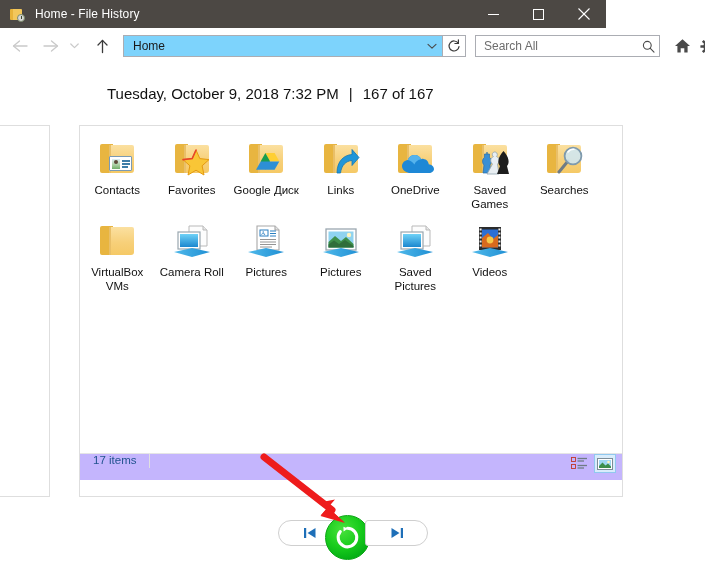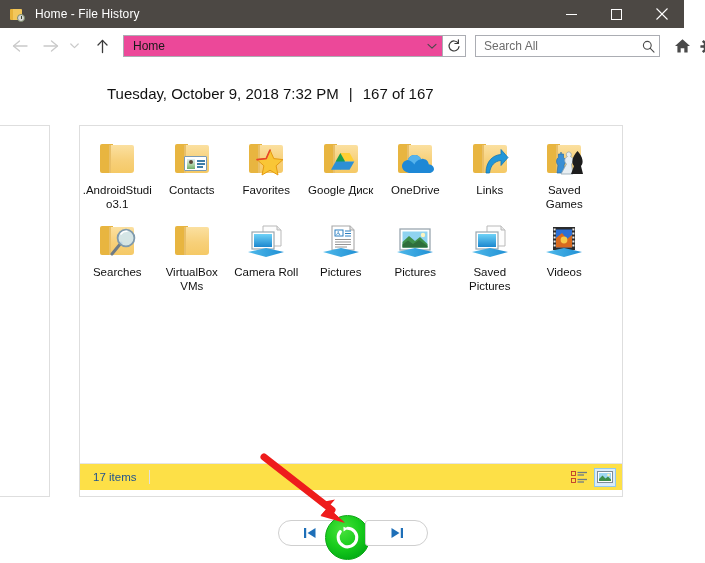--- a/index.html
+++ b/index.html
@@ -21,21 +21,21 @@
     left: 0; top: 0;
     width: 705px; height: 563px;
     background: #ffffff;
     box-sizing: border-box;
   }
 
   
   .titlebar {
     position: absolute;
     left: 0; top: 0;
-    width: 684px; height: 28px;
+    width: 606px; height: 28px;
     background: #4c4844;
     display: flex;
     align-items: center;
   }
   .titlebar-icon {
     width: 16px; height: 16px;
     margin-left: 9px;
     position: relative;
     flex: none;
   }
@@ -111,21 +111,21 @@
   .navbtn.fwd  { margin-left: 6px; }
   .navbtn.recent { width: 16px; margin-left: 4px; }
   .navbtn.up   { margin-left: 8px; }
 
   .addressbar {
     flex: none;
     width: 320px;
     height: 22px;
     margin-left: 9px;
     border: 1px solid #abadb3;
-    background: #ec4899;
+    background: #7dd3fc;
     display: flex;
     align-items: center;
     box-sizing: border-box;
   }
   .addr-text {
     font-size: 12px;
     color: #1a1a1a;
     margin-left: 9px;
     flex: 1;
     white-space: nowrap;
@@ -357,26 +357,26 @@
   
   .lib {
     position: absolute;
     left: 4px; top: 4px;
     width: 40px; height: 36px;
   }
 
   
   .statusbar {
     position: absolute;
-    left: 0; bottom: 6px;
+    left: 0; bottom: 16px;
     width: 542px; height: 26px;
     border-top: 1px solid #e5e5e5;
     display: flex;
-    align-items: center;
-    background: #fde047;
+    align-items: flex-start;
+    background: #c4b5fd;
   }
   .status-text {
     font-size: 11.5px;
     color: #21538f;
     margin-left: 13px;
   }
   .status-divider {
     width: 1px; height: 14px;
     background: #e0e0e0;
     margin-left: 13px;
@@ -557,29 +557,20 @@
   <div class="date-header">
     <span>Tuesday, October 9, 2018 7:32 PM</span><span class="date-sep">|</span><span>167 of 167</span>
   </div>
 
   <div class="left-panel"></div>
 
   <div class="content-panel">
 
     <div class="icon-grid">
 
-      <div class="grid-item">
-        <div class="grid-icon">
-          <div class="folder">
-              <div class="back"></div>
-              <div class="front"></div>
-            </div>
-        </div>
-        <div class="grid-label">.AndroidStudio3.1</div>
-      </div>
 
 
       <div class="grid-item">
         <div class="grid-icon">
           <div class="folder">
               <div class="back"></div>
               <div class="front"></div>
             </div>
           <div class="badge badge-contacts">
             <div class="bc-photo"></div>
@@ -625,43 +616,43 @@
         </div>
         <div class="grid-label">Google Диск</div>
       </div>
 
       <div class="grid-item">
         <div class="grid-icon">
           <div class="folder">
               <div class="back"></div>
               <div class="front"></div>
             </div>
+          <div class="badge badge-arrow">
+            <svg width="27" height="27" viewBox="0 0 27 27">
+              <path d="M4 25 C4 13 11 7 19 6.5 L19 1.5 L26 9.5 L19 17.5 L19 12.5 C13 13 8.5 17 7.5 25 Z" fill="#2196d8" stroke="#1176b5" stroke-width="0.8" stroke-linejoin="round"></path>
+            </svg>
+          </div>
+        </div>
+        <div class="grid-label">Links</div>
+      </div>
+
+      <div class="grid-item">
+        <div class="grid-icon">
+          <div class="folder">
+              <div class="back"></div>
+              <div class="front"></div>
+            </div>
           <div class="badge badge-cloud">
             <svg width="32" height="20" viewBox="0 0 32 20">
               <path d="M9 19 C3.8 19 0 15.8 0 12.2 C0 9 2.5 6.4 5.8 6 C6.8 2.6 10 0.6 13.6 1 C16.2 1.3 18.3 3 19.2 5.2 C19.9 4.9 20.7 4.8 21.5 4.9 C24.4 5.2 26.6 7.5 26.7 10.2 C29.6 10.5 32 12.6 32 15 C32 17.3 29.8 19 27 19 Z" fill="#1e88d6"></path>
               <path d="M5.8 6 C6.8 2.6 10 0.6 13.6 1 C16.2 1.3 18.3 3 19.2 5.2 C16 5.6 13.4 7.6 12.4 10.4 C10.6 8 8.3 6.3 5.8 6 Z" fill="#56b3ec"></path>
             </svg>
           </div>
         </div>
         <div class="grid-label">OneDrive</div>
-      </div>
-
-      <div class="grid-item">
-        <div class="grid-icon">
-          <div class="folder">
-              <div class="back"></div>
-              <div class="front"></div>
-            </div>
-          <div class="badge badge-arrow">
-            <svg width="27" height="27" viewBox="0 0 27 27">
-              <path d="M4 25 C4 13 11 7 19 6.5 L19 1.5 L26 9.5 L19 17.5 L19 12.5 C13 13 8.5 17 7.5 25 Z" fill="#2196d8" stroke="#1176b5" stroke-width="0.8" stroke-linejoin="round"></path>
-            </svg>
-          </div>
-        </div>
-        <div class="grid-label">Links</div>
       </div>
 
       <div class="grid-item">
         <div class="grid-icon">
           <div class="folder">
               <div class="back"></div>
               <div class="front"></div>
             </div>
           <div class="badge badge-chess">
             <svg width="32" height="32" viewBox="0 0 32 32">

